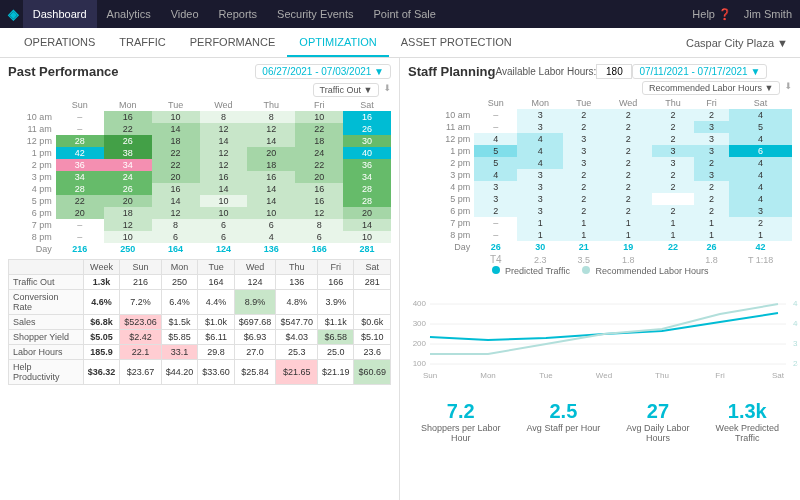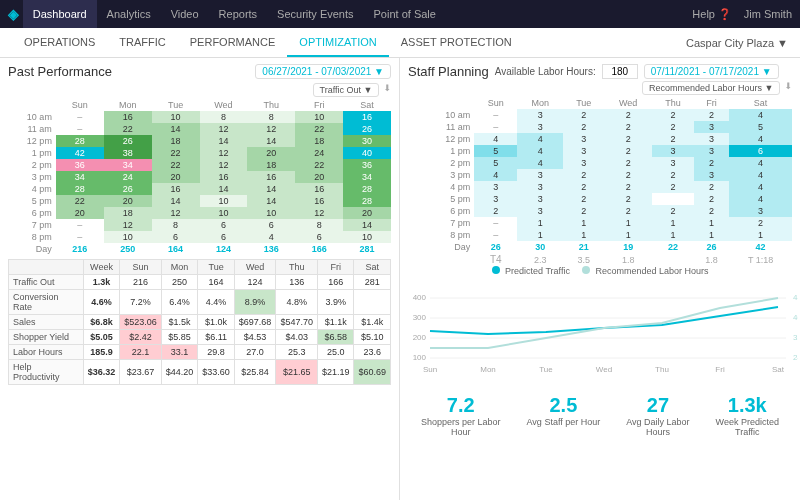--- a/index.html
+++ b/index.html
@@ -20,21 +20,21 @@
     .sub-nav-right { margin-left: auto; font-size: 11px; color: #555; display: flex; align-items: center; gap: 4px; }
 
     
     .main { display: flex; height: calc(500px - 58px); }
 
     
     .left-panel { width: 400px; background: #fff; border-right: 1px solid #e0e0e0; overflow: hidden; padding: 6px 8px; }
     .right-panel { flex: 1; background: #fff; overflow: hidden; padding: 6px 8px; }
 
     .panel-header { display: flex; align-items: center; justify-content: space-between; margin-bottom: 4px; }
-    .panel-title { font-size: 13px; font-weight: normal; color: #333; }
+    .panel-title { font-size: 13px; font-weight: bold; color: #333; }
     .date-selector { font-size: 10px; color: #00bcd4; border: 1px solid #ddd; padding: 1px 6px; border-radius: 3px; cursor: pointer; display: flex; align-items: center; gap: 4px; }
 
     
     .heatmap-table { width: 100%; border-collapse: collapse; font-size: 9px; }
     .heatmap-table th { text-align: center; font-weight: normal; color: #888; padding: 1px 2px; }
     .heatmap-table td { text-align: center; padding: 1px 2px; font-size: 9px; min-width: 32px; }
     .heatmap-table .time-cell { color: #888; text-align: right; padding-right: 4px; white-space: nowrap; }
     .heatmap-table .day-total { color: #00bcd4; font-weight: bold; }
 
     
@@ -61,36 +61,36 @@
     .rh-table th { text-align: center; font-weight: normal; color: #888; padding: 1px 2px; }
     .rh-table td { text-align: center; padding: 1px 2px; font-size: 9px; }
     .rh-table .time-cell { color: #888; text-align: right; padding-right: 4px; }
     .rh-table .day-total { color: #00bcd4; font-weight: bold; }
     .rh1 { background: #e0f7fa; color: #333; }
     .rh2 { background: #b2ebf2; color: #333; }
     .rh3 { background: #80deea; color: #333; }
     .rh5 { background: #00bcd4; color: #fff; }
 
     
-    .chart-area { height: 100px; position: relative; margin-top: 14px; }
+    .chart-area { height: 100px; position: relative; margin-top: 20px; }
     .chart-legend { display: flex; gap: 12px; font-size: 9px; color: #666; margin-bottom: 12px; justify-content: center; }
     .legend-dot { display: inline-block; width: 8px; height: 8px; border-radius: 50%; margin-right: 3px; }
 
     
     .kpi-row { display: flex; justify-content: space-around; margin-top: 4px; }
     .kpi-item { text-align: center; }
     .kpi-value { font-size: 20px; font-weight: bold; color: #00bcd4; }
     .kpi-label { font-size: 9px; color: #666; }
 
     .filter-row { display: flex; justify-content: flex-end; margin-bottom: 2px; }
     .filter-btn { font-size: 9px; color: #555; border: 1px solid #ddd; padding: 1px 6px; border-radius: 3px; cursor: pointer; display: flex; align-items: center; gap: 4px; }
 
     .avail-label { font-size: 10px; color: #555; }
     .avail-input { border: 1px solid #ddd; width: 36px; font-size: 10px; padding: 1px 3px; text-align: center; }
-    .right-header-row { display: flex; align-items: center; gap: 6px; flex-wrap: wrap; margin-bottom: 2px; }
+    .right-header-row { display: flex; align-items: center; flex-wrap: wrap; margin-bottom: 2px; }
   </style>
 </head>
 <body>
 
 <div class="top-nav">
   <span class="logo">◈</span>
   <div class="nav-tabs">
     <div class="nav-tab active">Dashboard</div>
     <div class="nav-tab">Analytics</div>
     <div class="nav-tab">Video</div>
@@ -305,29 +305,29 @@
         </tr>
         <tr>
           <td class="row-label">Sales</td>
           <td class="week-col">$6.8k</td>
           <td class="cell-red">$523.06</td>
           <td>$1.5k</td>
           <td>$1.0k</td>
           <td>$697.68</td>
           <td>$547.70</td>
           <td>$1.1k</td>
-          <td>$1.4k</td>
+          <td>$0.6k</td>
         </tr>
         <tr>
           <td class="row-label">Shopper Yield</td>
           <td class="week-col">$5.05</td>
           <td class="cell-red">$2.42</td>
           <td>$5.85</td>
           <td>$6.11</td>
-          <td>$4.53</td>
+          <td>$6.93</td>
           <td>$4.03</td>
           <td class="cell-green">$6.58</td>
           <td>$5.10</td>
         </tr>
         <tr>
           <td class="row-label">Labor Hours</td>
           <td class="week-col">185.9</td>
           <td class="cell-red">22.1</td>
           <td class="cell-red">33.1</td>
           <td>29.8</td>

